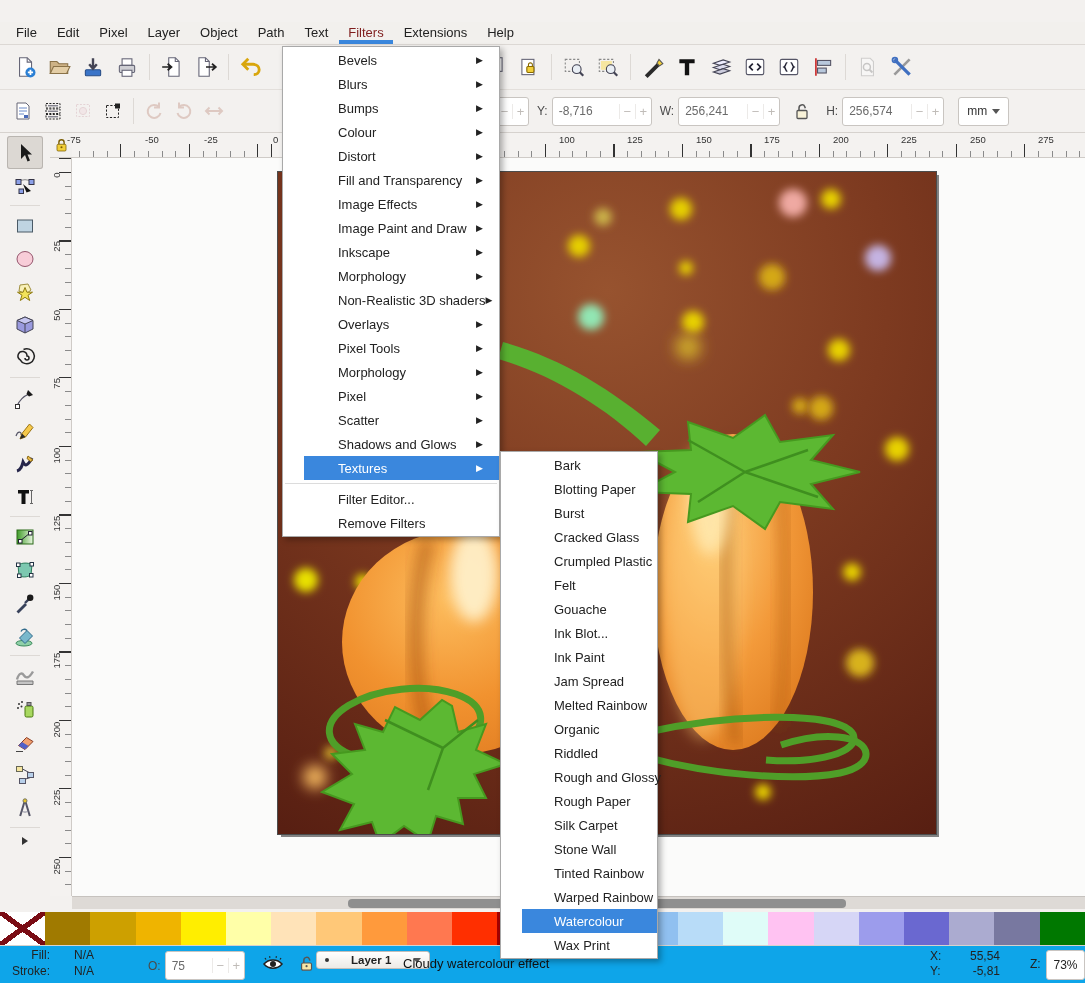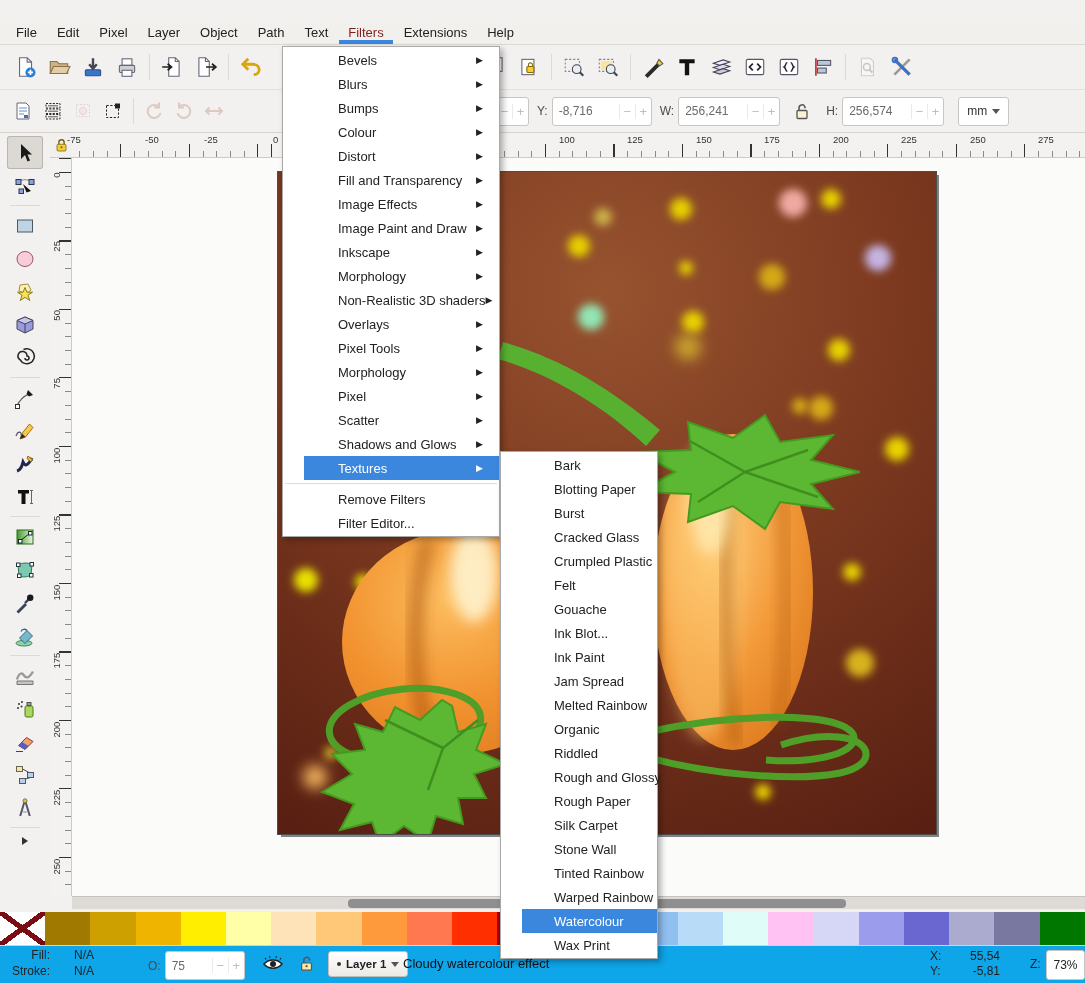--- a/index.html
+++ b/index.html
@@ -82,21 +82,21 @@
     linear-gradient(to bottom right,transparent 45%,#7a0c14 45%,#7a0c14 55%,transparent 55%),#fff;}
   .statusbar{position:absolute;left:0;top:945px;width:1085px;height:38px;background:#0ea5e9;
     border-top:1px solid #d6d2ce;box-sizing:border-box;font-size:12px;}
   .sb-fillstroke{position:absolute;left:6px;top:2px;display:grid;
     grid-template-columns:44px 60px;column-gap:24px;row-gap:2px;}
   .sb-fillstroke .lab{text-align:right;color:#222;}
   .sb-opacity{position:absolute;left:148px;top:5px;display:flex;align-items:center;}
   .sb-opacity .fieldbox{width:78px;}
   .sb-eye{position:absolute;left:262px;top:8px;}
   .sb-lock{position:absolute;left:298px;top:7px;}
-  .layer-chip{position:absolute;left:328px;top:5px;height:26px;display:flex;align-items:center;gap:5px;
+  .layer-chip{position:absolute;left:316px;top:5px;height:18px;display:flex;align-items:center;gap:22px;
     background:linear-gradient(#fff,#edeae6);border:1px solid #c2beba;border-radius:3px;padding:0 8px;box-sizing:border-box;}
   .layer-chip .dot{width:4px;height:4px;border-radius:50%;background:#333;}
   .layer-chip .lname{font-size:11.5px;font-weight:bold;color:#222;}
   .sb-message{position:absolute;left:403px;top:10px;font-size:13px;color:#111;white-space:nowrap;}
   .sb-xy{position:absolute;left:930px;top:3px;display:grid;grid-template-columns:18px 52px;row-gap:1px;}
   .sb-xy .v{text-align:right;}
   .sb-zlabel{position:absolute;left:1030px;top:11px;}
   .sb-zbox{position:absolute;left:1046px;top:4px;width:37px;height:28px;background:#fff;
     border:1px solid #c9c5c1;border-radius:3px;display:flex;align-items:center;justify-content:center;font-size:12px;}
   
@@ -768,24 +768,24 @@
         <div class="menu-row">
           <span class="menu-label">Shadows and Glows</span>
           <span class="menu-arrow">▶</span>
         </div>
         <div class="menu-row menu-hl">
           <span class="menu-label">Textures</span>
           <span class="menu-arrow">▶</span>
         </div>
         <div class="menu-sep"></div>
         <div class="menu-row">
+          <span class="menu-label">Filter Editor...</span>
+        </div>
+        <div class="menu-row">
           <span class="menu-label">Remove Filters</span>
-        </div>
-        <div class="menu-row">
-          <span class="menu-label">Filter Editor...</span>
         </div>
       </div>
   </div>
 
   <div class="menu textures-menu">
     <div class="menu-items">
         <div class="menu-row">
           <span class="menu-label">Bark</span>
         </div>
         <div class="menu-row">

